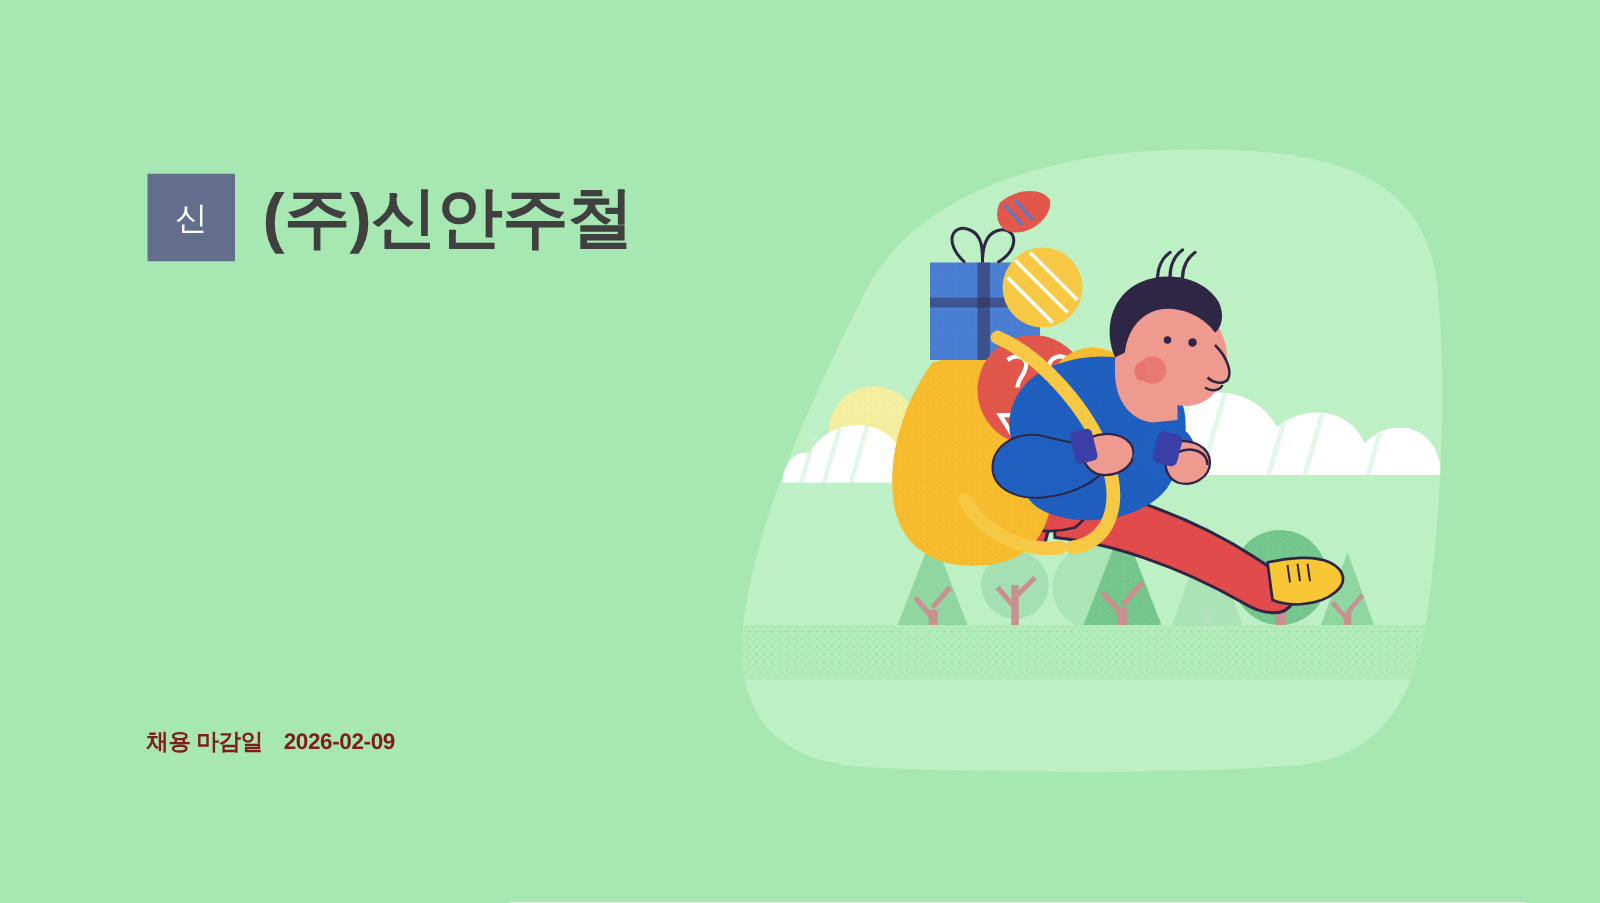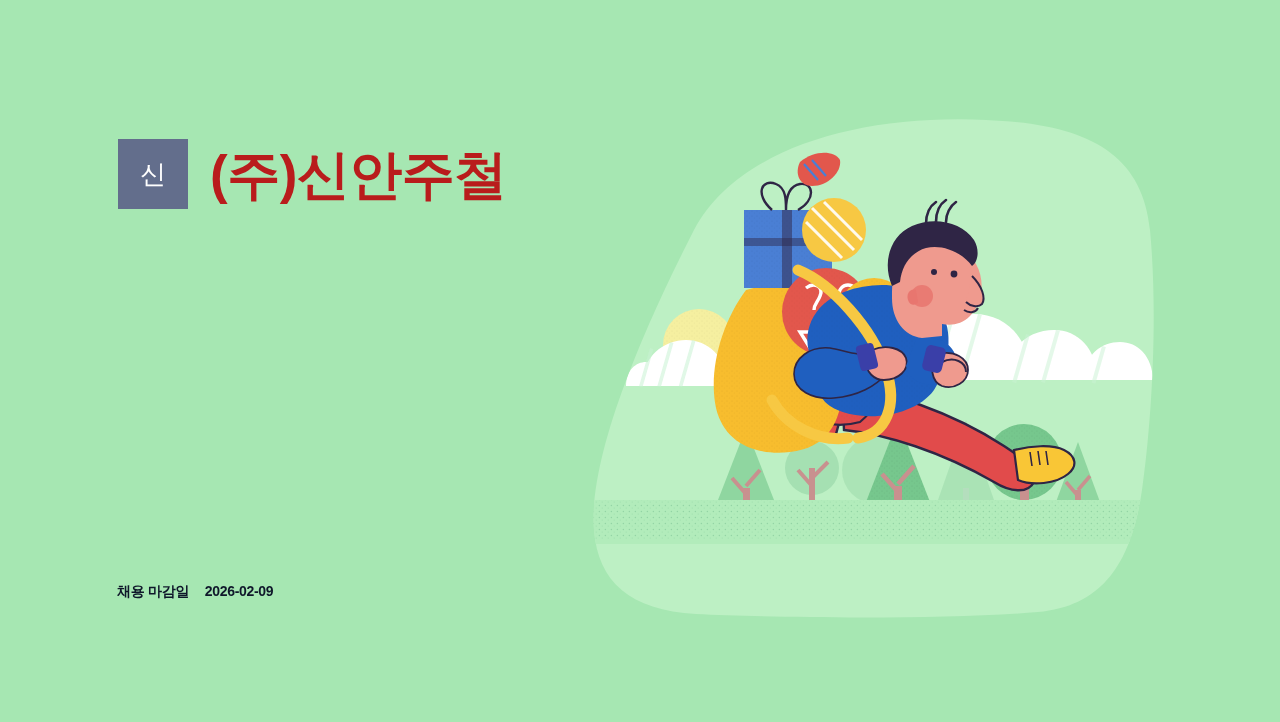--- a/index.html
+++ b/index.html
@@ -52,21 +52,21 @@
     justify-content: center;
     font-size: 26px;
     font-weight: 400;
     letter-spacing: 0;
     flex: none;
   }
   #company-name {
     margin-left: 22px;
     font-size: 53px;
     font-weight: bold;
-    color: #b91c1c;
+    color: #404040;
     line-height: 1;
     white-space: nowrap;
     letter-spacing: -0.5px;
   }
 
   
   #job-title {
     position: absolute;
     left: 117px;
     top: 515px;
@@ -74,23 +74,23 @@
     font-weight: bold;
     color: #121212;
     line-height: 1.3;
     white-space: nowrap;
     letter-spacing: -0.5px;
   }
   #deadline-row {
     position: absolute;
     left: 117px;
     top: 583px;
-    font-size: 14px;
+    font-size: 18px;
     font-weight: bold;
-    color: #0f172a;
+    color: #7f1d1d;
     line-height: 1.2;
     white-space: nowrap;
     letter-spacing: -0.3px;
   }
   #deadline-date {
     margin-left: 12px;
   }
 </style>
 </head>
 <body>

